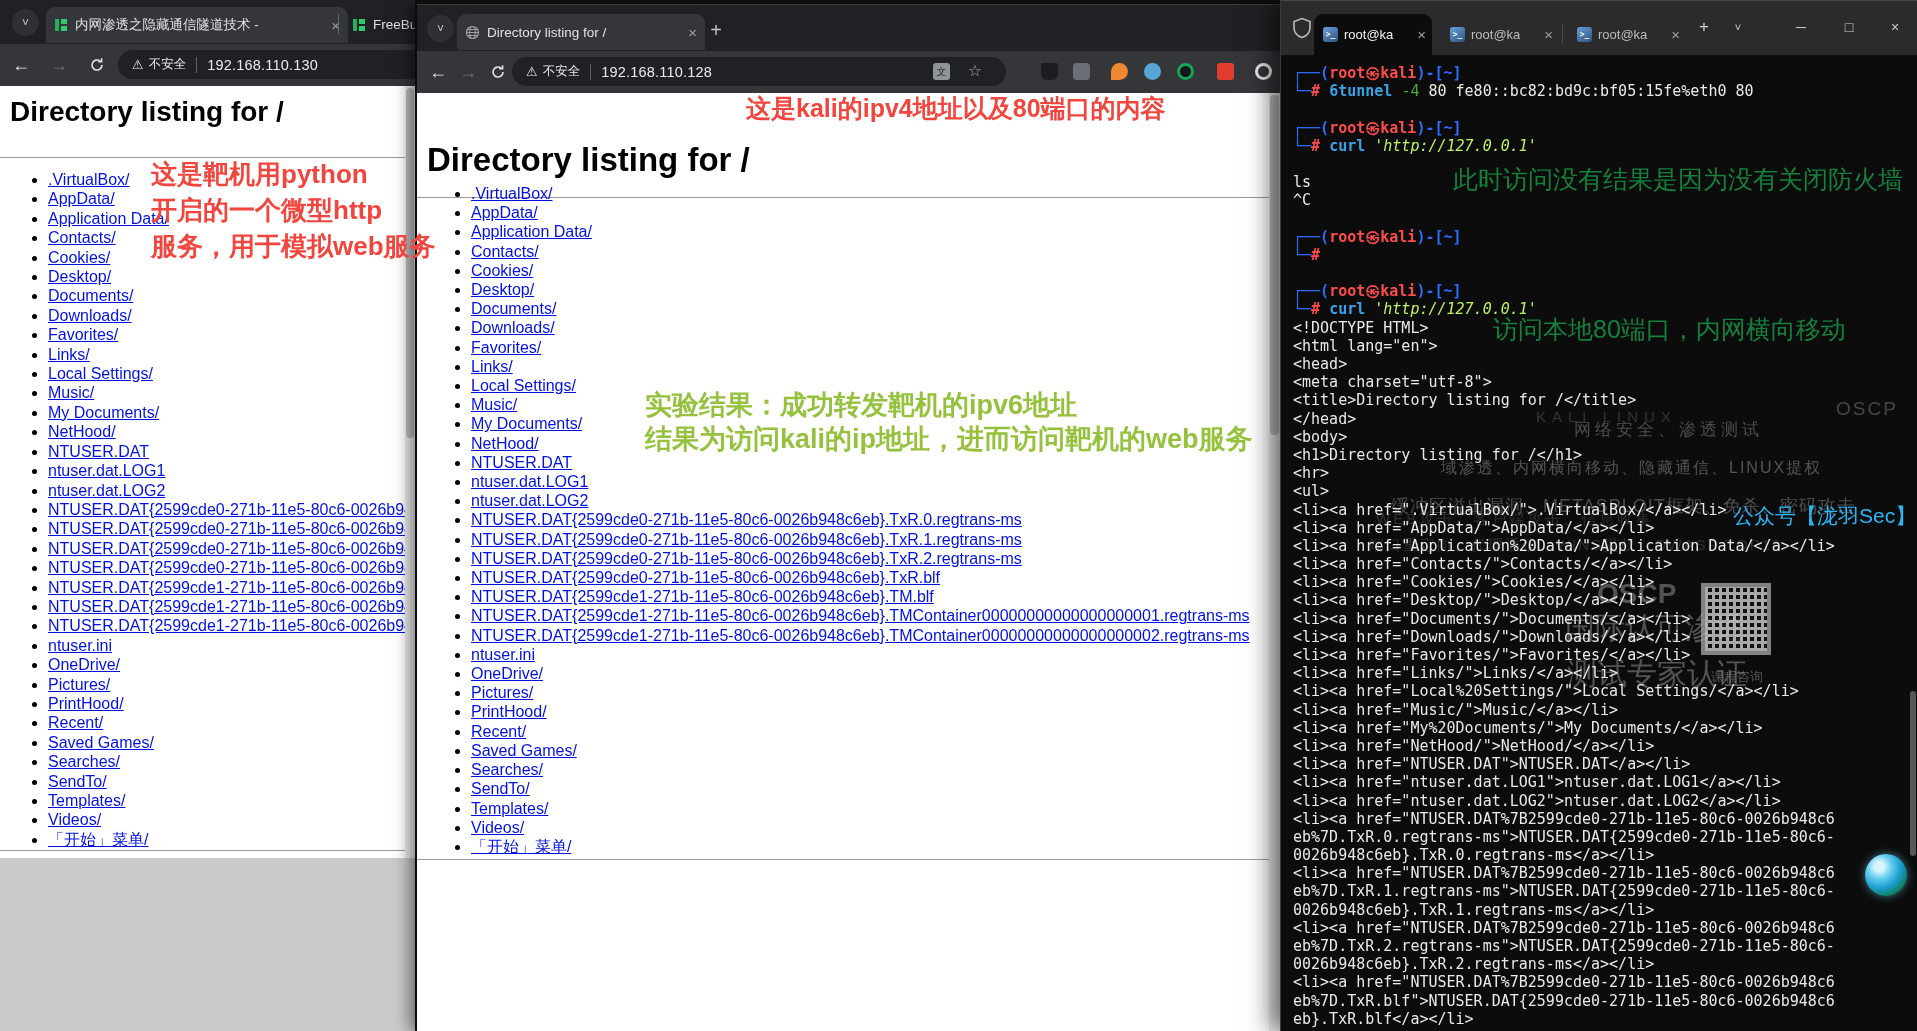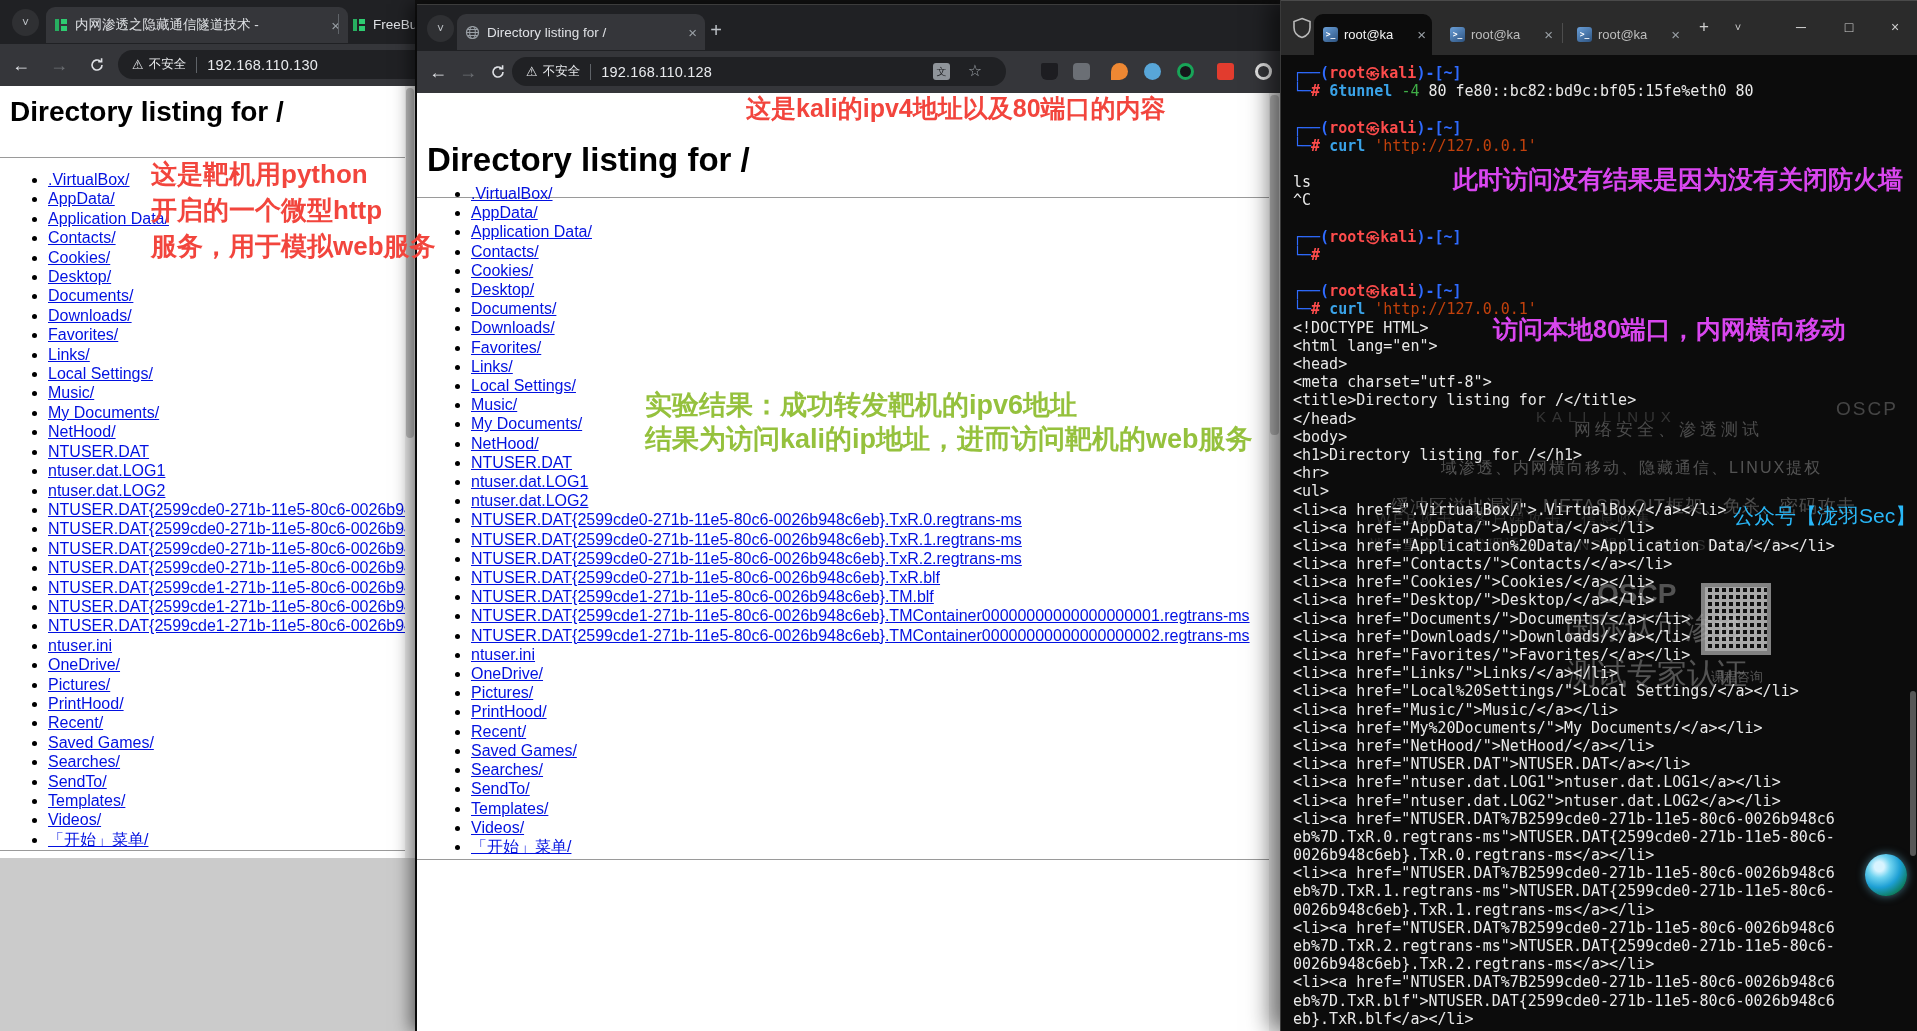--- a/index.html
+++ b/index.html
@@ -61,24 +61,24 @@
          display:flex;align-items:center;justify-content:center;font-family:"DejaVu Sans Mono",monospace;}
   .capbtn{position:absolute;top:8px;width:44px;height:36px;display:flex;align-items:center;justify-content:center;
           color:#cfcfcf;font-size:14px;}
   #termtext{position:absolute;left:12px;top:64px;z-index:2;
             font-family:"DejaVu Sans Mono","Liberation Mono",monospace;font-size:15px;}
   .tline{height:18.2px;line-height:18.2px;white-space:pre;}
   .t-b{color:#2f6bff;font-weight:bold;}
   .t-r{color:#fd4c4c;font-weight:bold;}
   .t-c{color:#3aa3e8;font-weight:bold;}
   .t-g{color:#3fae47;}
-  .t-y{color:#c2410c;}
+  .t-y{color:#bef264;font-style:italic;}
   .t-w{color:#e9e9e9;}
   .wm{position:absolute;color:#9a9a9a;white-space:nowrap;z-index:1;}
-  .tann{position:absolute;z-index:3;white-space:nowrap;color:#d946ef;font-weight:700;}
+  .tann{position:absolute;z-index:3;white-space:nowrap;color:#15803d;font-weight:400;}
   #qr{position:absolute;left:420px;top:583px;width:70px;height:72px;z-index:3;opacity:.8;
       background:
         repeating-linear-gradient(0deg,#cfcfcf 0 3px,transparent 3px 7px),
         repeating-linear-gradient(90deg,#cfcfcf 0 3px,rgba(20,20,20,.9) 3px 7px);
       border:4px solid #9f9f9f;box-sizing:border-box;}
   #earth{position:absolute;left:584px;top:854px;width:42px;height:42px;border-radius:50%;z-index:5;
          background:radial-gradient(circle at 34% 30%,#d8f4ff 0 12%,#6fd3f0 28%,#1d9fd4 52%,#0d7a58 78%,#053c2b 100%);
          box-shadow:0 0 8px rgba(120,220,255,.5);}
   #termscroll{position:absolute;right:2px;top:691px;width:6px;height:165px;background:#575757;border-radius:3px;z-index:4;}
 </style>

